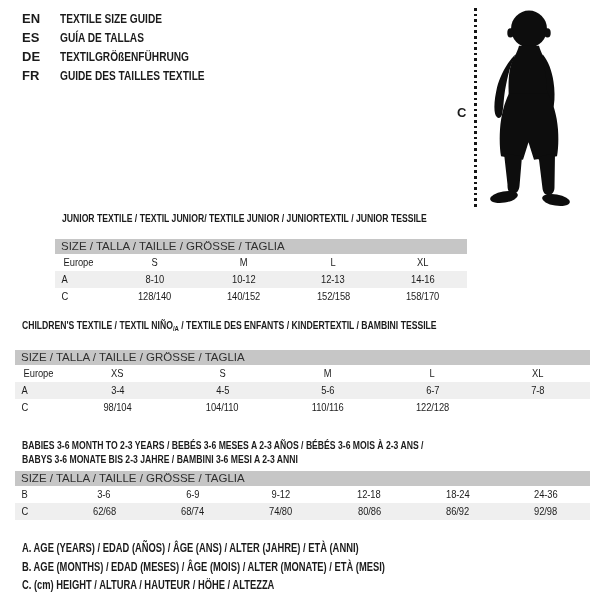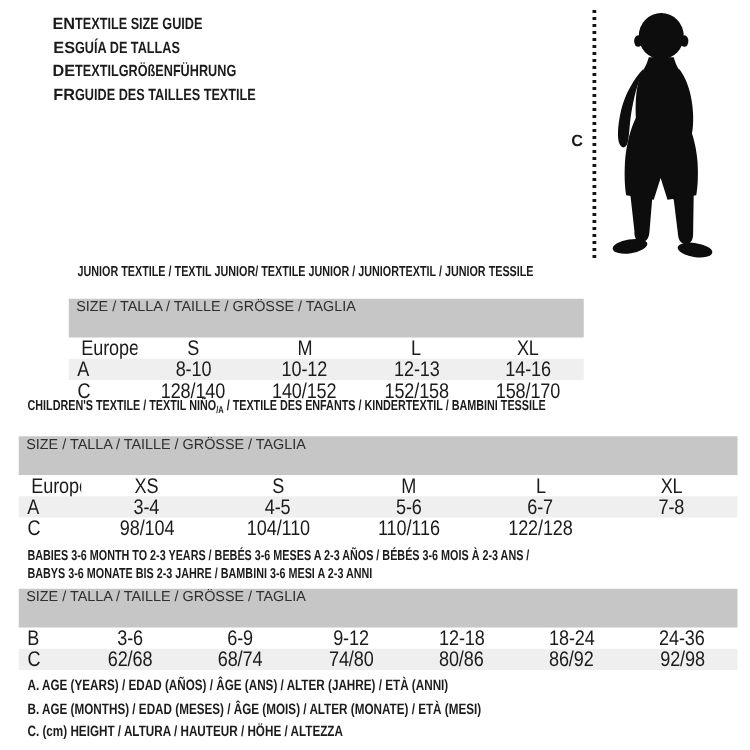--- a/index.html
+++ b/index.html
@@ -10,45 +10,45 @@
     color:#1b1b1b;
     font-family:"Liberation Sans", sans-serif;
     overflow:hidden;
   }
   
   .cx{display:inline-block;transform:scaleX(0.78);transform-origin:0 50%;white-space:nowrap;}
   .cxc{display:inline-block;transform:scaleX(0.85);transform-origin:50% 50%;white-space:nowrap;}
 
   
   .lang-list{position:absolute;left:22px;top:9px;}
-  .lang-row{display:flex;height:19px;line-height:19px;font-weight:700;font-size:13px;text-align:right;}
+  .lang-row{display:flex;height:19px;line-height:19px;font-weight:700;font-size:13px;}
   .lang-code{width:38px;}
   
   .figure{position:absolute;left:445px;top:6px;width:152px;height:204px;}
   .c-label{position:absolute;left:12px;top:99px;font-weight:700;font-size:13px;}
   .dash-line{
     position:absolute;left:29px;top:2px;width:3px;height:199px;
     background:repeating-linear-gradient(to bottom,#151515 0 2.6px,transparent 2.6px 5.6px);
   }
   .baby-svg{position:absolute;left:37px;top:2px;width:96px;height:199px;}
 
   
   .section{position:absolute;left:15px;}
   .sec1{top:211px;width:412px;margin-left:40px;}
   .sec2{top:318px;width:575px;}
   .sec3{top:426px;width:575px;margin-top:12px;}
   .tbl-title{font-weight:700;font-size:11.5px;line-height:14px;padding-left:7px;}
   .tbl-title .cx{transform:scaleX(0.75);}
   .title-sub{font-size:8px;vertical-align:-2px;}
   .gap1{height:14px;} .gap3{height:5px;}
   .size-band{
-    background:#c6c6c6;height:31px;line-height:15px;
+    background:#c6c6c6;height:15px;line-height:15px;
     font-size:11.5px;color:#2f2f2f;padding-left:6px;
   }
-  .trow{display:grid;height:17px;line-height:17px;font-size:17px;letter-spacing:-0.1px;}
+  .trow{display:grid;height:17px;line-height:17px;font-size:11px;letter-spacing:-0.1px;}
   .trow.shaded{background:#efefef;}
   .cols4{grid-template-columns:55px repeat(4,1fr);}
   .cols5{grid-template-columns:50px repeat(5,1fr);}
   .cols6{grid-template-columns:45px repeat(6,1fr);}
   .tcell{text-align:center;overflow:hidden;}
   .tcell.first{text-align:left;padding-left:6px;}
 
   
   .footnotes{position:absolute;left:22px;top:539px;}
   .footnote{height:18.5px;line-height:18.5px;font-weight:700;font-size:12px;}

